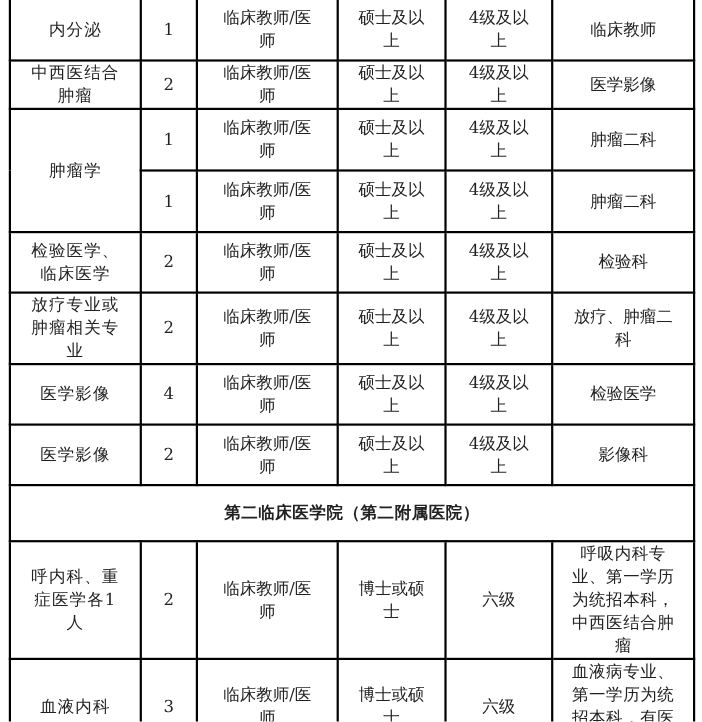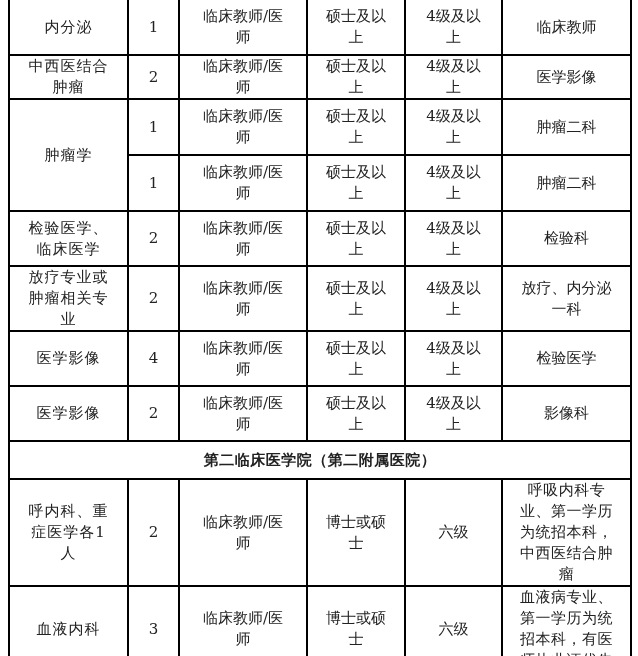--- a/index.html
+++ b/index.html
@@ -64,39 +64,39 @@
     <td>硕士及以上</td>
     <td>4级及以上</td>
     <td>检验科</td>
   </tr>
   <tr style="height:56px">
     <td class="major">放疗专业或肿瘤相关专业</td>
     <td>2</td>
     <td>临床教师/医师</td>
     <td>硕士及以上</td>
     <td>4级及以上</td>
-    <td>放疗、内分泌一科</td>
+    <td>放疗、肿瘤二科</td>
   </tr>
   <tr style="height:55px">
     <td class="major">医学影像</td>
     <td>4</td>
     <td>临床教师/医师</td>
     <td>硕士及以上</td>
     <td>4级及以上</td>
     <td>检验医学</td>
   </tr>
   <tr style="height:55px">
     <td class="major">医学影像</td>
     <td>2</td>
     <td>临床教师/医师</td>
     <td>硕士及以上</td>
     <td>4级及以上</td>
     <td>影像科</td>
   </tr>
-  <tr style="height:38px">
+  <tr style="height:51px">
     <td class="section" colspan="6">第二临床医学院（第二附属医院）</td>
   </tr>
   <tr style="height:78px">
     <td class="major">呼内科、重症医学各1人</td>
     <td>2</td>
     <td>临床教师/医师</td>
     <td>博士或硕士</td>
     <td>六级</td>
     <td class="note">呼吸内科专业、第一学历为统招本科，中西医结合肿瘤</td>
   </tr>

